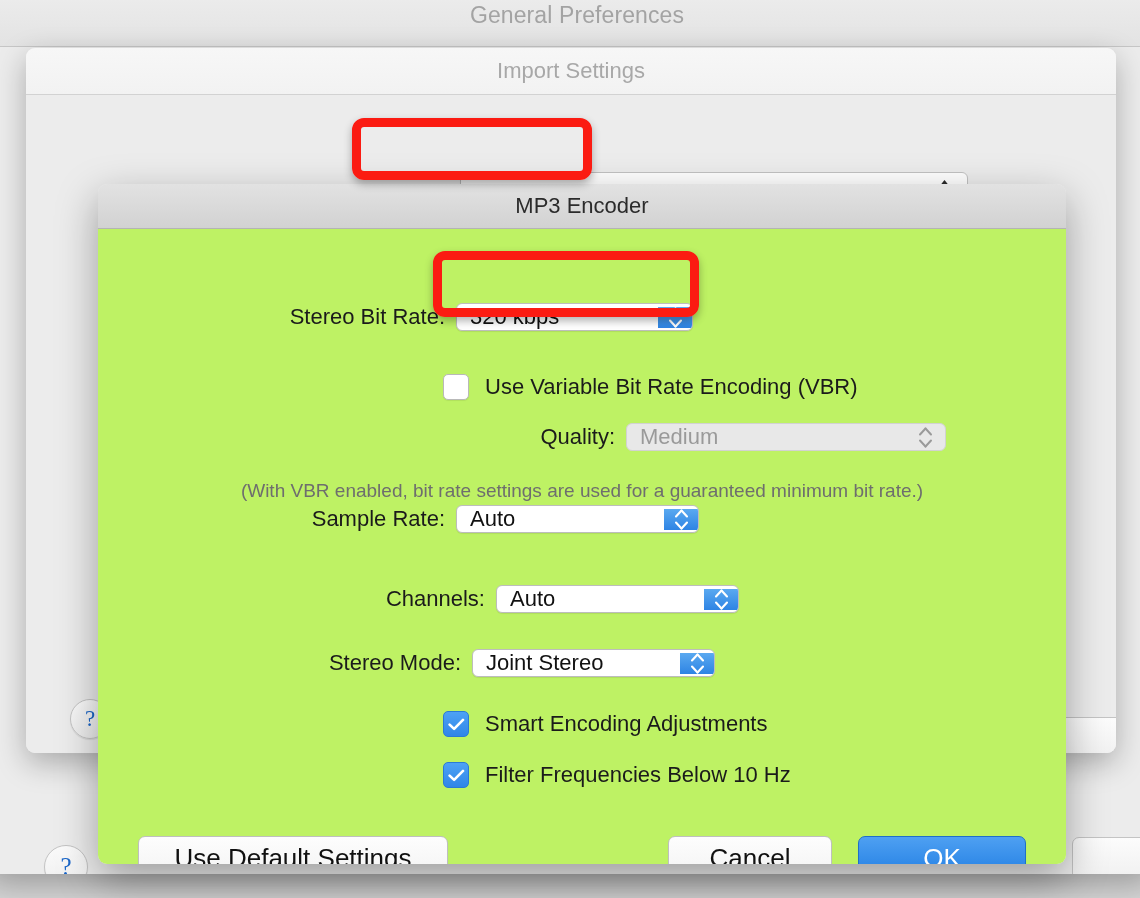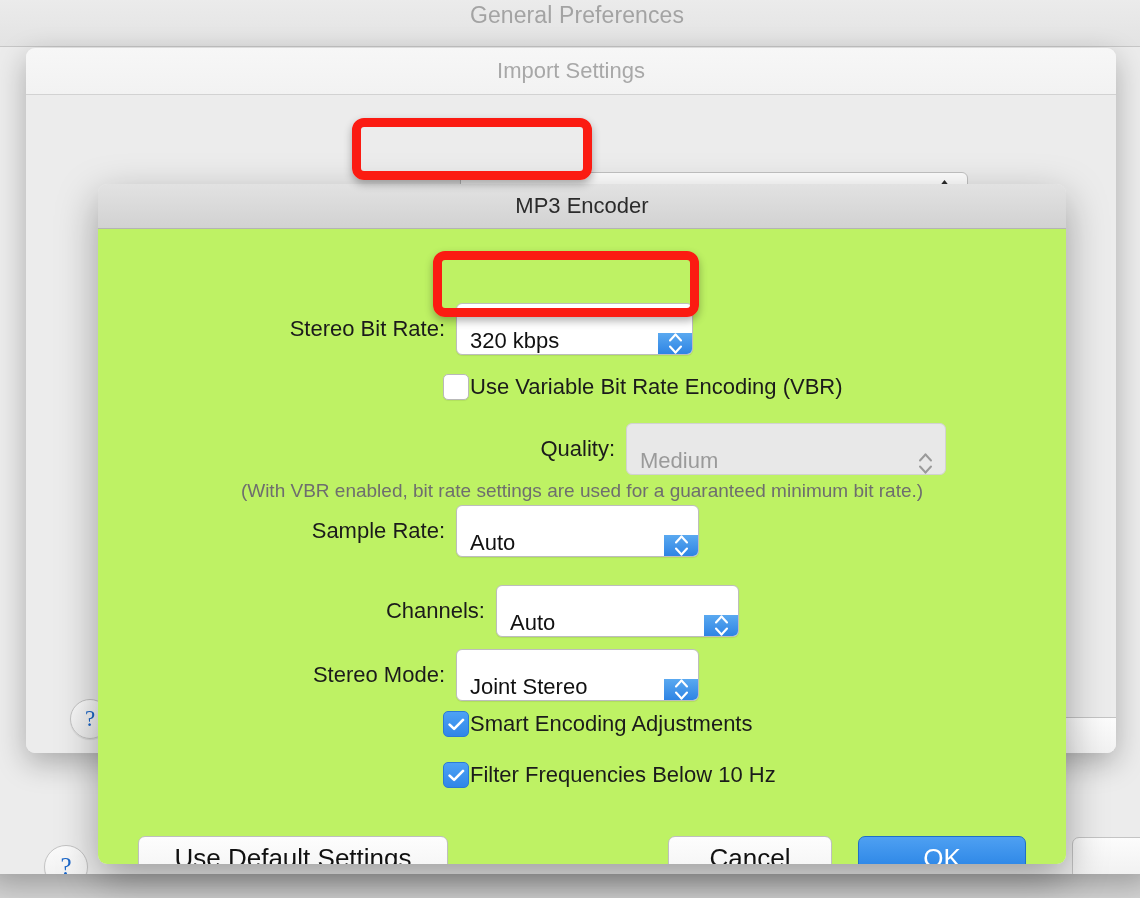--- a/index.html
+++ b/index.html
@@ -216,27 +216,27 @@
   }
   .field-label {
     text-align: right;
     font-size: 22px;
     color: #1b1b1b;
     padding-right: 11px;
   }
 
   
   .stepper {
-    height: 52px;
+    height: 28px;
     border: 1px solid #bdbdbd;
     border-radius: 6px;
     background: #ffffff;
     box-shadow: 0 1px 1px rgba(0,0,0,0.08);
     display: flex;
-    align-items: flex-end;
+    align-items: center;
     box-sizing: border-box;
     overflow: hidden;
   }
   .stepper .value {
     flex: 1;
     display: flex;
     align-items: center;
     padding-left: 13px;
     font-size: 22px;
     color: #111111;
@@ -261,21 +261,21 @@
   .stepper.disabled .arrows {
     background: transparent;
     width: 40px;
   }
 
   
   .check-row {
     position: absolute;
     display: flex;
     align-items: center;
-    gap: 1px;
+    gap: 16px;
   }
   .checkbox {
     width: 26px;
     height: 26px;
     border-radius: 5px;
     box-sizing: border-box;
     flex: 0 0 auto;
     display: flex;
     align-items: center;
     justify-content: center;
@@ -445,21 +445,21 @@
               <path d="M7.5 1.5 L2 7.5" stroke="#fff" stroke-width="2.1" fill="none" stroke-linecap="round"></path>
             </svg>
           <svg width="15" height="9" viewBox="0 0 15 9">
               <path d="M7.5 7.5 L13 1.5" stroke="#fff" stroke-width="2.1" fill="none" stroke-linecap="round"></path>
               <path d="M7.5 7.5 L2 1.5" stroke="#fff" stroke-width="2.1" fill="none" stroke-linecap="round"></path>
             </svg>
         </div>
       </div>
     </div>
 
-    <div class="form-row" style="left:0; top:420px; width:100%;">
+    <div class="form-row" style="left:0; top:420px; width:100%;padding-left:16px;">
       <div class="field-label" style="width:347px;">Stereo Mode:</div>
       <div class="stepper" style="width:243px;">
         <div class="value">Joint Stereo</div>
         <div class="arrows">
           <svg width="15" height="9" viewBox="0 0 15 9">
               <path d="M7.5 1.5 L13 7.5" stroke="#fff" stroke-width="2.1" fill="none" stroke-linecap="round"></path>
               <path d="M7.5 1.5 L2 7.5" stroke="#fff" stroke-width="2.1" fill="none" stroke-linecap="round"></path>
             </svg>
           <svg width="15" height="9" viewBox="0 0 15 9">
               <path d="M7.5 7.5 L13 1.5" stroke="#fff" stroke-width="2.1" fill="none" stroke-linecap="round"></path>

